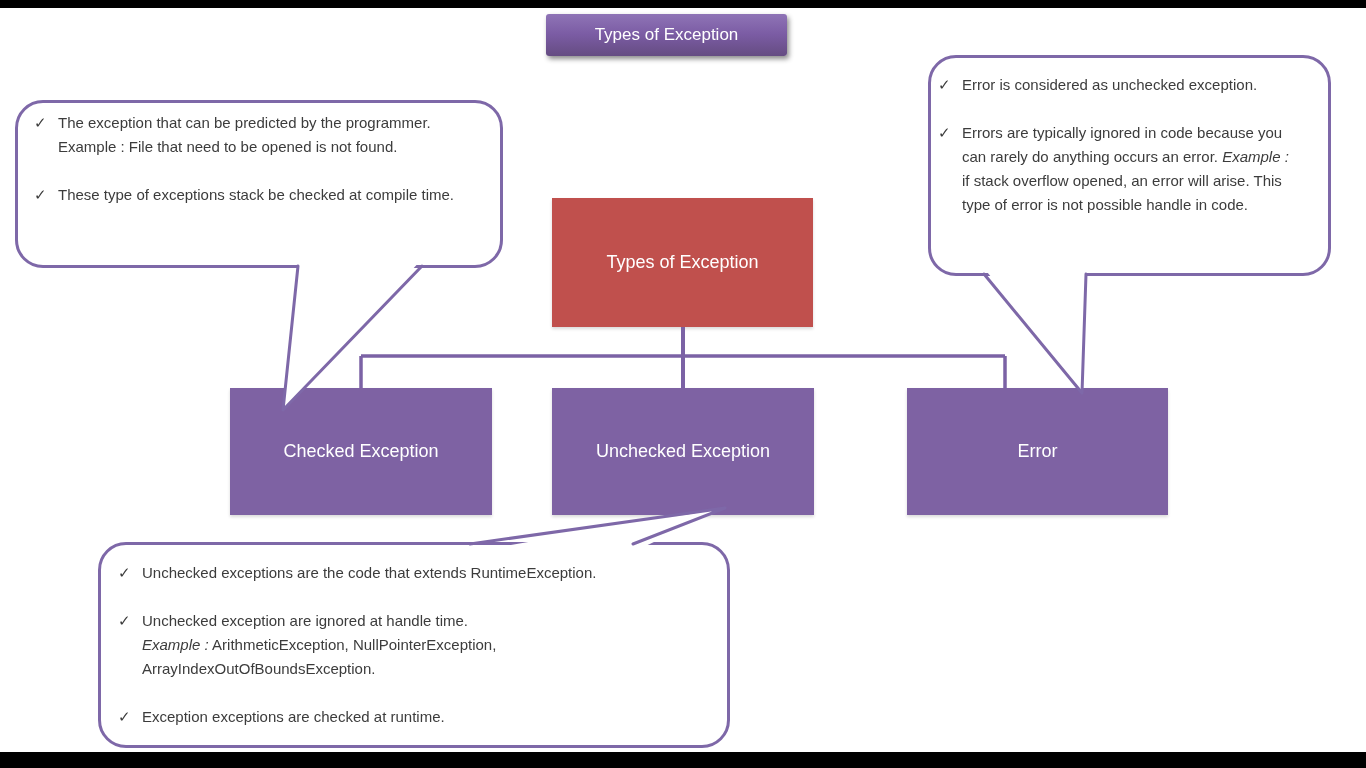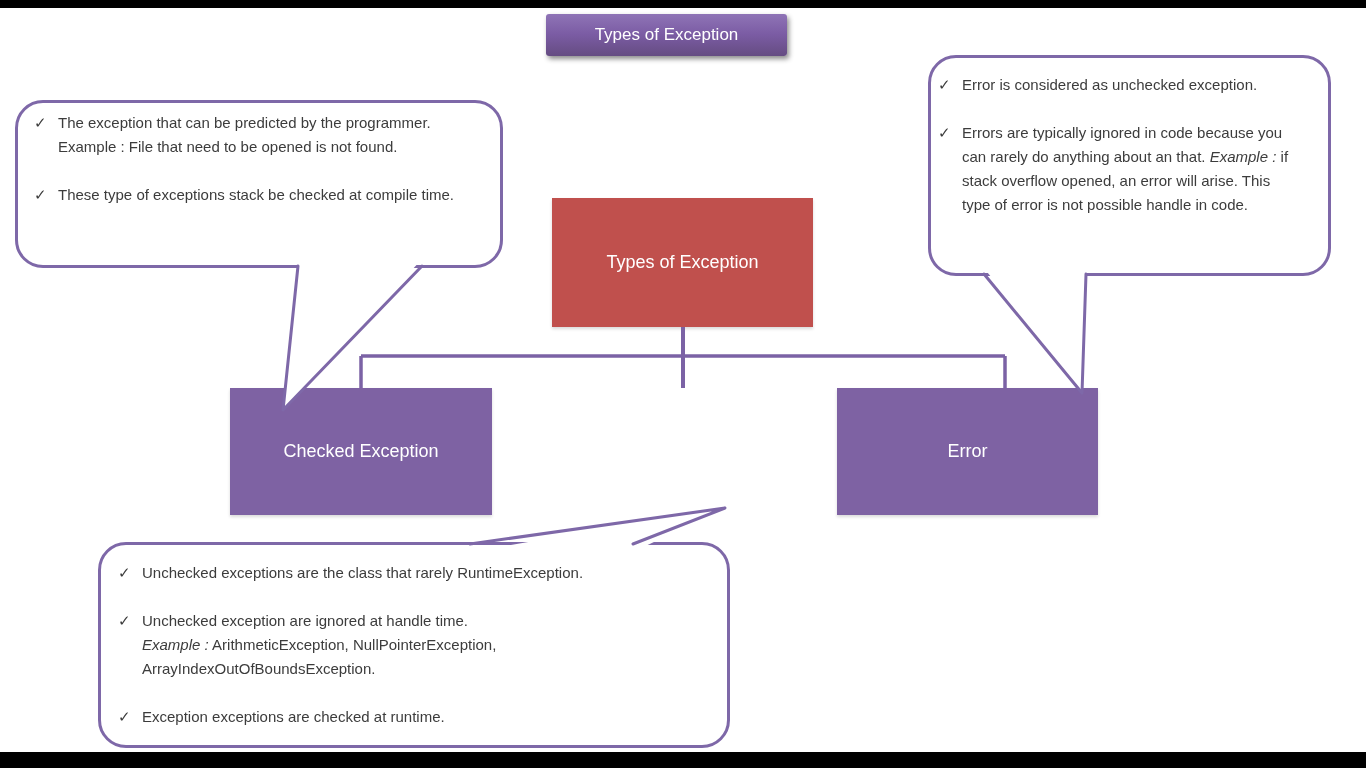--- a/index.html
+++ b/index.html
@@ -19,21 +19,21 @@
   }
 
   .node{
     position:absolute;display:flex;align-items:center;justify-content:center;
     color:#fff;font-size:18px;box-shadow:0 2px 3px rgba(0,0,0,0.15);
   }
   .node.root{left:552px;top:198px;width:261px;height:129px;background:#C0504D;}
   .node.child{top:388px;height:127px;background:#7E62A3;}
   .node.checked{left:230px;width:262px;}
   .node.unchecked{left:552px;width:262px;}
-  .node.error{left:837px;width:261px;}
+  .node.error{left:907px;width:261px;}
 
   .bubble{
     position:absolute;background:#fff;border:3px solid #7E68A8;
     border-radius:28px;box-sizing:border-box;color:#3C3C3C;font-size:15px;
   }
   .bubble.left{left:15px;top:100px;width:488px;height:168px;padding:8px 17px 0 16px;}
   .bubble.right{left:928px;top:55px;width:403px;height:221px;padding:15px 36px 0 7px;}
   .bubble.bot{left:98px;top:542px;width:632px;height:206px;padding:16px 20px 0 17px;}
 
   .bullet{display:flex;align-items:flex-start;line-height:24px;margin:0 0 24px 0;}
@@ -55,20 +55,23 @@
   <div class="banner">
     <span>Types of Exception</span>
   </div>
 
   <div class="node root">
     <span>Types of Exception</span>
   </div>
   <div class="node child checked">
     <span>Checked Exception</span>
   </div>
+  <div class="node child unchecked">
+    <span>Unchecked Exception</span>
+  </div>
   <div class="node child error">
     <span>Error</span>
   </div>
 
   <div class="bubble left">
     <div class="bullet">
       <span class="check">✓</span>
       <span class="btext"><span>The exception that can be predicted by the programmer. Example : File that need to be opened is not found.</span></span>
     </div>
     <div class="bullet">
@@ -77,28 +80,28 @@
     </div>
   </div>
 
   <div class="bubble right">
     <div class="bullet">
       <span class="check">✓</span>
       <span class="btext"><span>Error is considered as unchecked exception.</span></span>
     </div>
     <div class="bullet">
       <span class="check">✓</span>
-      <span class="btext"><span>Errors are typically ignored in code because you can rarely do anything about an that. </span><i>Example :</i><span> if stack overflow opened, an error will arise. This type of error is not possible handle in code.</span></span>
+      <span class="btext"><span>Errors are typically ignored in code because you can rarely do anything occurs an error. </span><i>Example :</i><span> if stack overflow opened, an error will arise. This type of error is not possible handle in code.</span></span>
     </div>
   </div>
 
   <div class="bubble bot">
     <div class="bullet">
       <span class="check">✓</span>
-      <span class="btext"><span>Unchecked exceptions are the class that rarely RuntimeException.</span></span>
+      <span class="btext"><span>Unchecked exceptions are the code that extends RuntimeException.</span></span>
     </div>
     <div class="bullet">
       <span class="check">✓</span>
       <span class="btext"><span>Unchecked exception are ignored at handle time.</span><br><i>Example :</i><span> ArithmeticException, NullPointerException, ArrayIndexOutOfBoundsException.</span></span>
     </div>
     <div class="bullet">
       <span class="check">✓</span>
       <span class="btext"><span>Exception exceptions are checked at runtime.</span></span>
     </div>
   </div>

